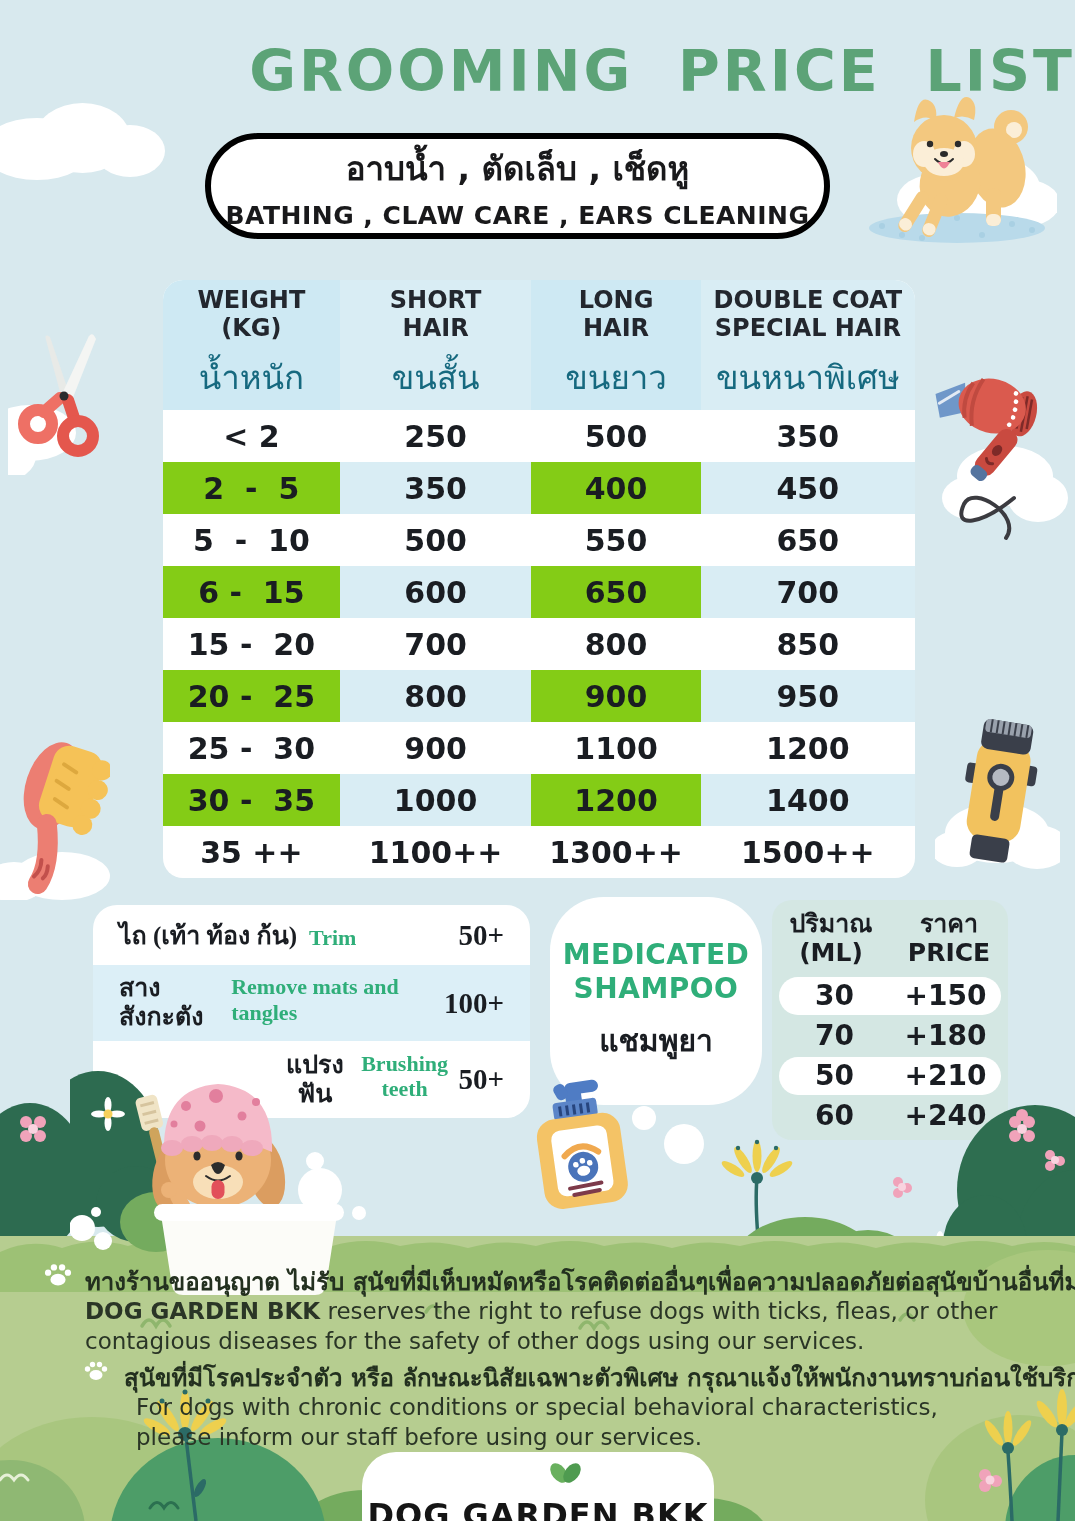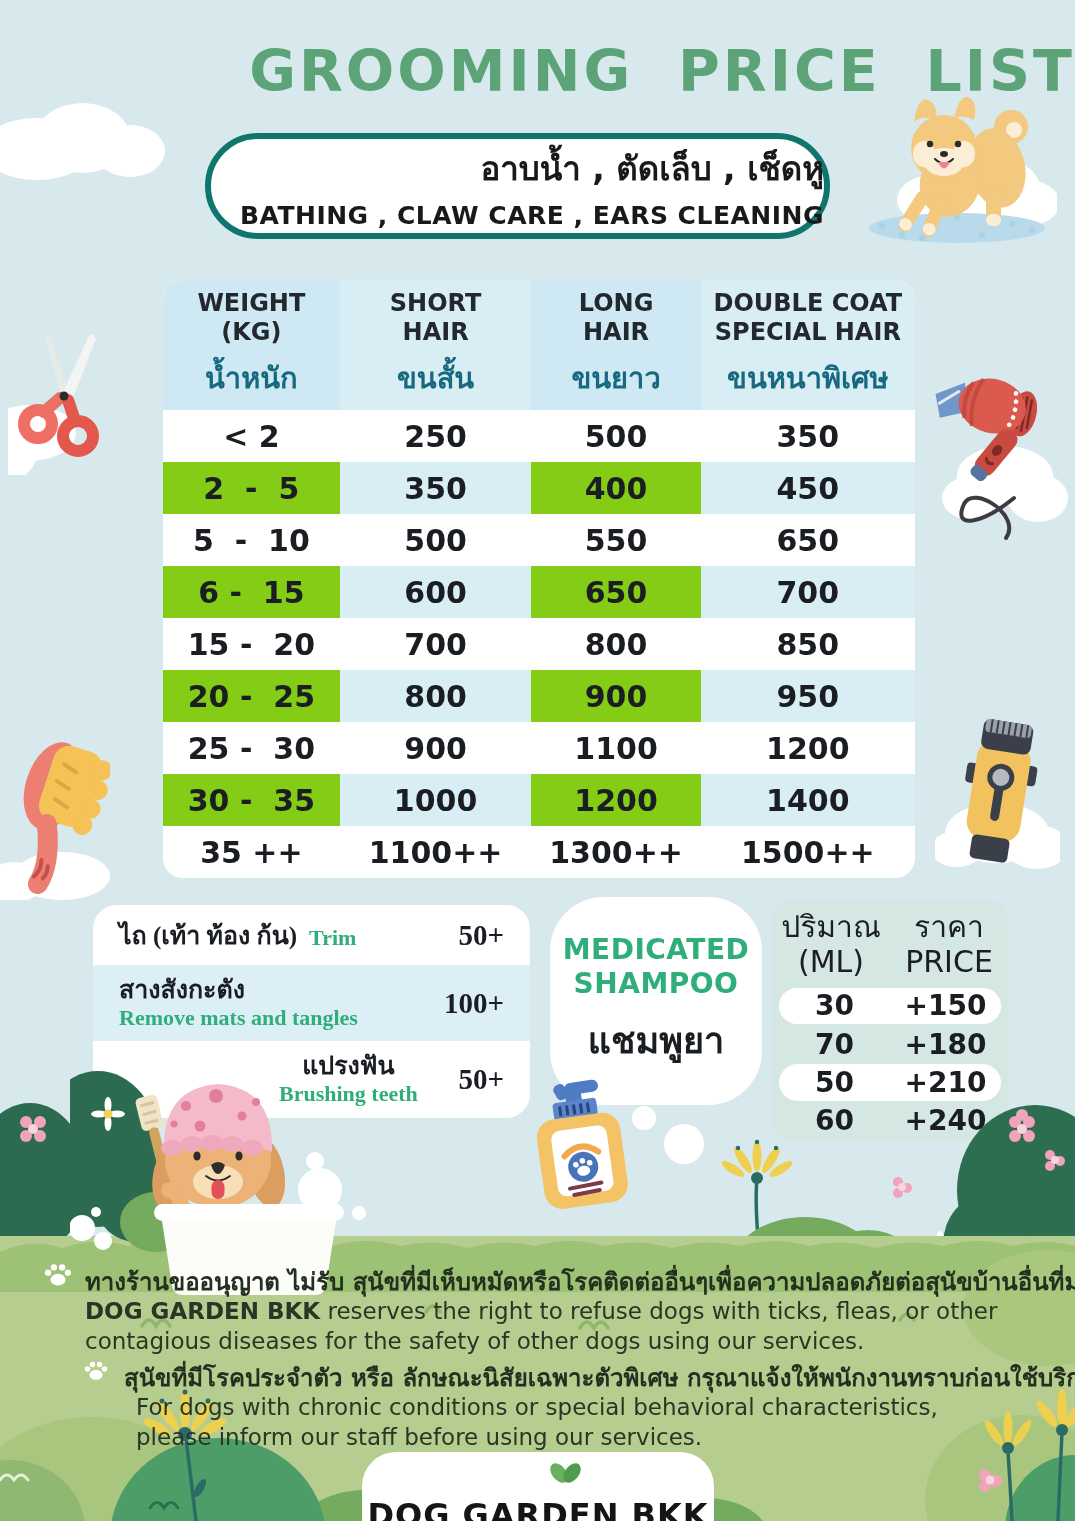--- a/index.html
+++ b/index.html
@@ -2,61 +2,61 @@
 <html><head>
 <meta charset="utf-8">
 <style>
   html,body{margin:0;padding:0;}
   body{font-family:"DejaVu Sans","Liberation Sans",sans-serif;}
   #poster{position:relative;width:1075px;height:1521px;background:#d8e9ee;overflow:hidden;}
   .abs{position:absolute;}
   .title{left:0;top:38px;width:100%;text-align:right;font-size:57px;font-weight:800;
          color:#5ca377;letter-spacing:3px;word-spacing:22px;}
   .subpill{left:205px;top:133px;width:625px;height:106px;background:#ffffff;
-           border:6px solid #0f766e;border-radius:60px;box-sizing:border-box;
-           display:flex;flex-direction:column;align-items:flex-end;justify-content:center;}
+           border:6px solid #000000;border-radius:60px;box-sizing:border-box;
+           display:flex;flex-direction:column;align-items:center;justify-content:center;}
   .subpill .th{font-size:33px;font-weight:800;color:#19191b;}
   .subpill .en{font-size:25px;font-weight:800;color:#19191b;margin-top:6px;letter-spacing:0.5px;}
   .cloud{background:#ffffff;border-radius:50%;}
   
   .ptable{left:163px;top:280px;width:752px;height:598px;background:#ffffff;border-radius:20px;
           overflow:hidden;display:flex;flex-direction:column;}
   .prow{display:grid;grid-template-columns:23.5% 25.5% 22.5% 28.5%;flex:1;}
   .prow.header{flex:0 0 130px;}
   .prow.header > div{background:#cee9f3;}
   .prow.header > div:nth-child(even){background:#d9edf4;}
   .prow.blue > div{background:#84cc16;}
   .prow.blue > div:nth-child(even){background:#d9edf4;}
   .pc{display:flex;align-items:center;justify-content:center;font-weight:800;
       font-size:30px;color:#1a1d22;}
   .hcell{flex-direction:column;}
   .h-en{font-size:24px;line-height:1.18;font-weight:800;color:#23272e;text-align:center;white-space:pre-line;}
-  .h-th{font-size:29px;font-weight:700;color:#16697f;margin-top:9px;}
+  .h-th{font-size:33px;font-weight:400;color:#16697f;margin-top:9px;}
   .w-val{white-space:pre;}
   
   .svc{left:93px;top:905px;width:437px;height:213px;background:#ffffff;border-radius:24px;
        overflow:hidden;display:flex;flex-direction:column;}
   .svc-row{display:flex;align-items:center;padding:12px 26px;box-sizing:border-box;font-family:Liberation Serif, serif;}
   .svc-r1{height:60px;}
   .svc-r2{height:76px;background:#dceff7;}
   .svc-r3{height:77px;}
   .svc-th{font-size:25px;font-weight:800;color:#1a1d22;}
   .svc-en{font-size:22px;font-weight:800;color:#2fae79;}
   .svc-price{margin-left:auto;font-size:29px;font-weight:800;color:#1a1d22;}
-  .svc-stack{display:flex;flex-direction:column;line-height:1.15;}
+  .svc-stack{display:flex;flex-direction:row;line-height:1.15;}
   
   .bubble{left:550px;top:897px;width:212px;height:208px;background:#ffffff;border-radius:54px;
           display:flex;flex-direction:column;align-items:center;justify-content:center;text-align:center;}
   .bubble .g{font-size:28px;font-weight:800;color:#2fae79;letter-spacing:0.5px;line-height:1.2;}
-  .bubble .th{font-size:36px;font-weight:800;color:#1a1d22;margin-top:12px;}
+  .bubble .th{font-size:30px;font-weight:800;color:#1a1d22;margin-top:12px;}
   .dot{background:#ffffff;border-radius:50%;}
   .mlpanel{left:772px;top:900px;width:236px;height:240px;background:#d4e7e3;border-radius:20px;
            display:flex;flex-direction:column;padding-top:10px;box-sizing:border-box;}
   .mlhead{display:grid;grid-template-columns:50% 50%;}
-  .mlhead div{text-align:center;font-size:30px;font-weight:400;color:#1a1d22;line-height:1.15;white-space:pre-line;}
+  .mlhead div{text-align:center;font-size:25px;font-weight:700;color:#1a1d22;line-height:1.15;white-space:pre-line;}
   .mlrow{display:grid;grid-template-columns:50% 50%;align-items:center;height:38px;margin:1px 7px;}
   .mlrow div{text-align:center;font-size:28px;font-weight:800;color:#1a1d22;}
   .mlrow.pill{background:#ffffff;border-radius:19px;}
   
   .ftext-th{font-size:24px;font-weight:800;color:#23301f;white-space:nowrap;}
   .ftext-en{font-size:23px;font-weight:500;color:#2a3526;}
   .ftext-en b{font-weight:800;}
   .logo{left:362px;top:1452px;width:352px;height:100px;background:#ffffff;border-radius:34px;
         display:flex;align-items:flex-end;justify-content:center;padding-bottom:18px;box-sizing:border-box;}
   .logo-text{font-size:32px;font-weight:800;color:#151515;letter-spacing:1px;}

